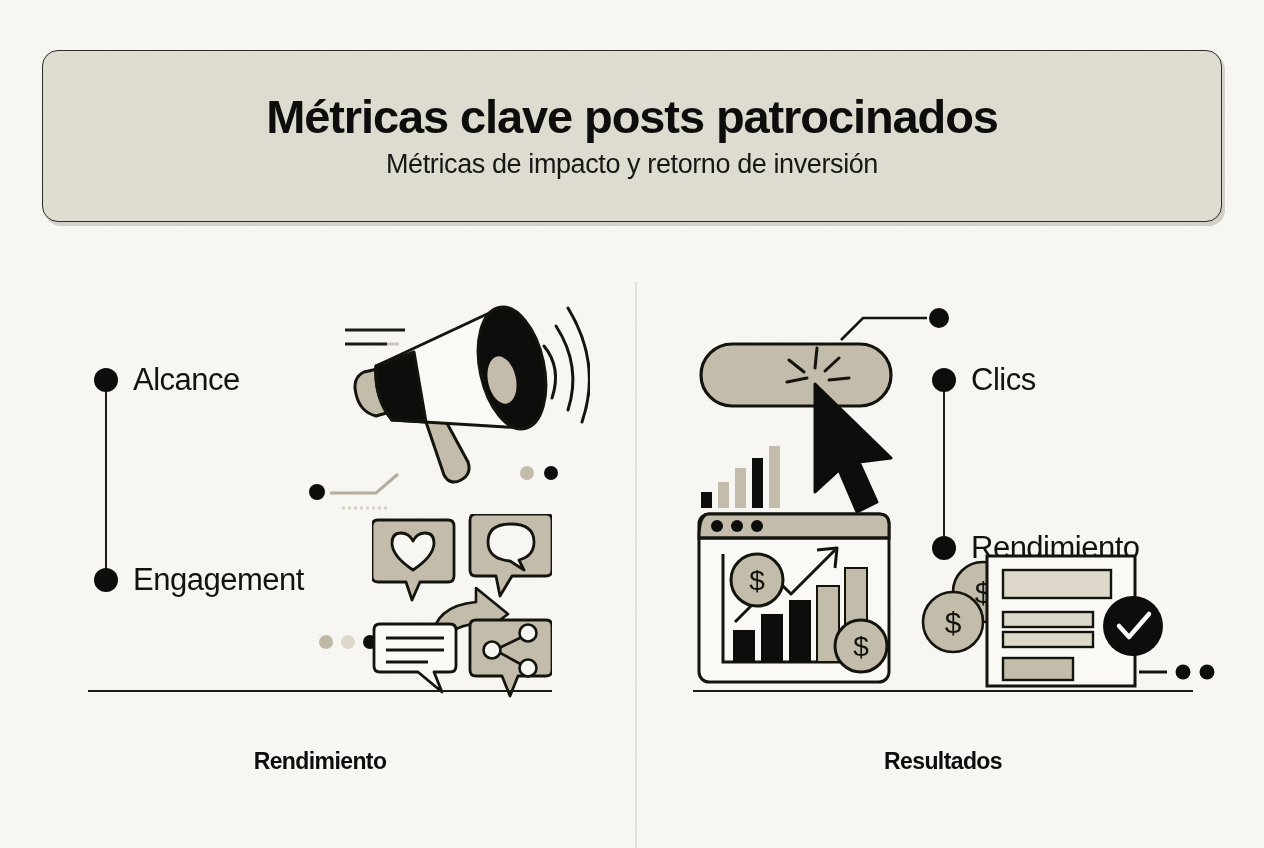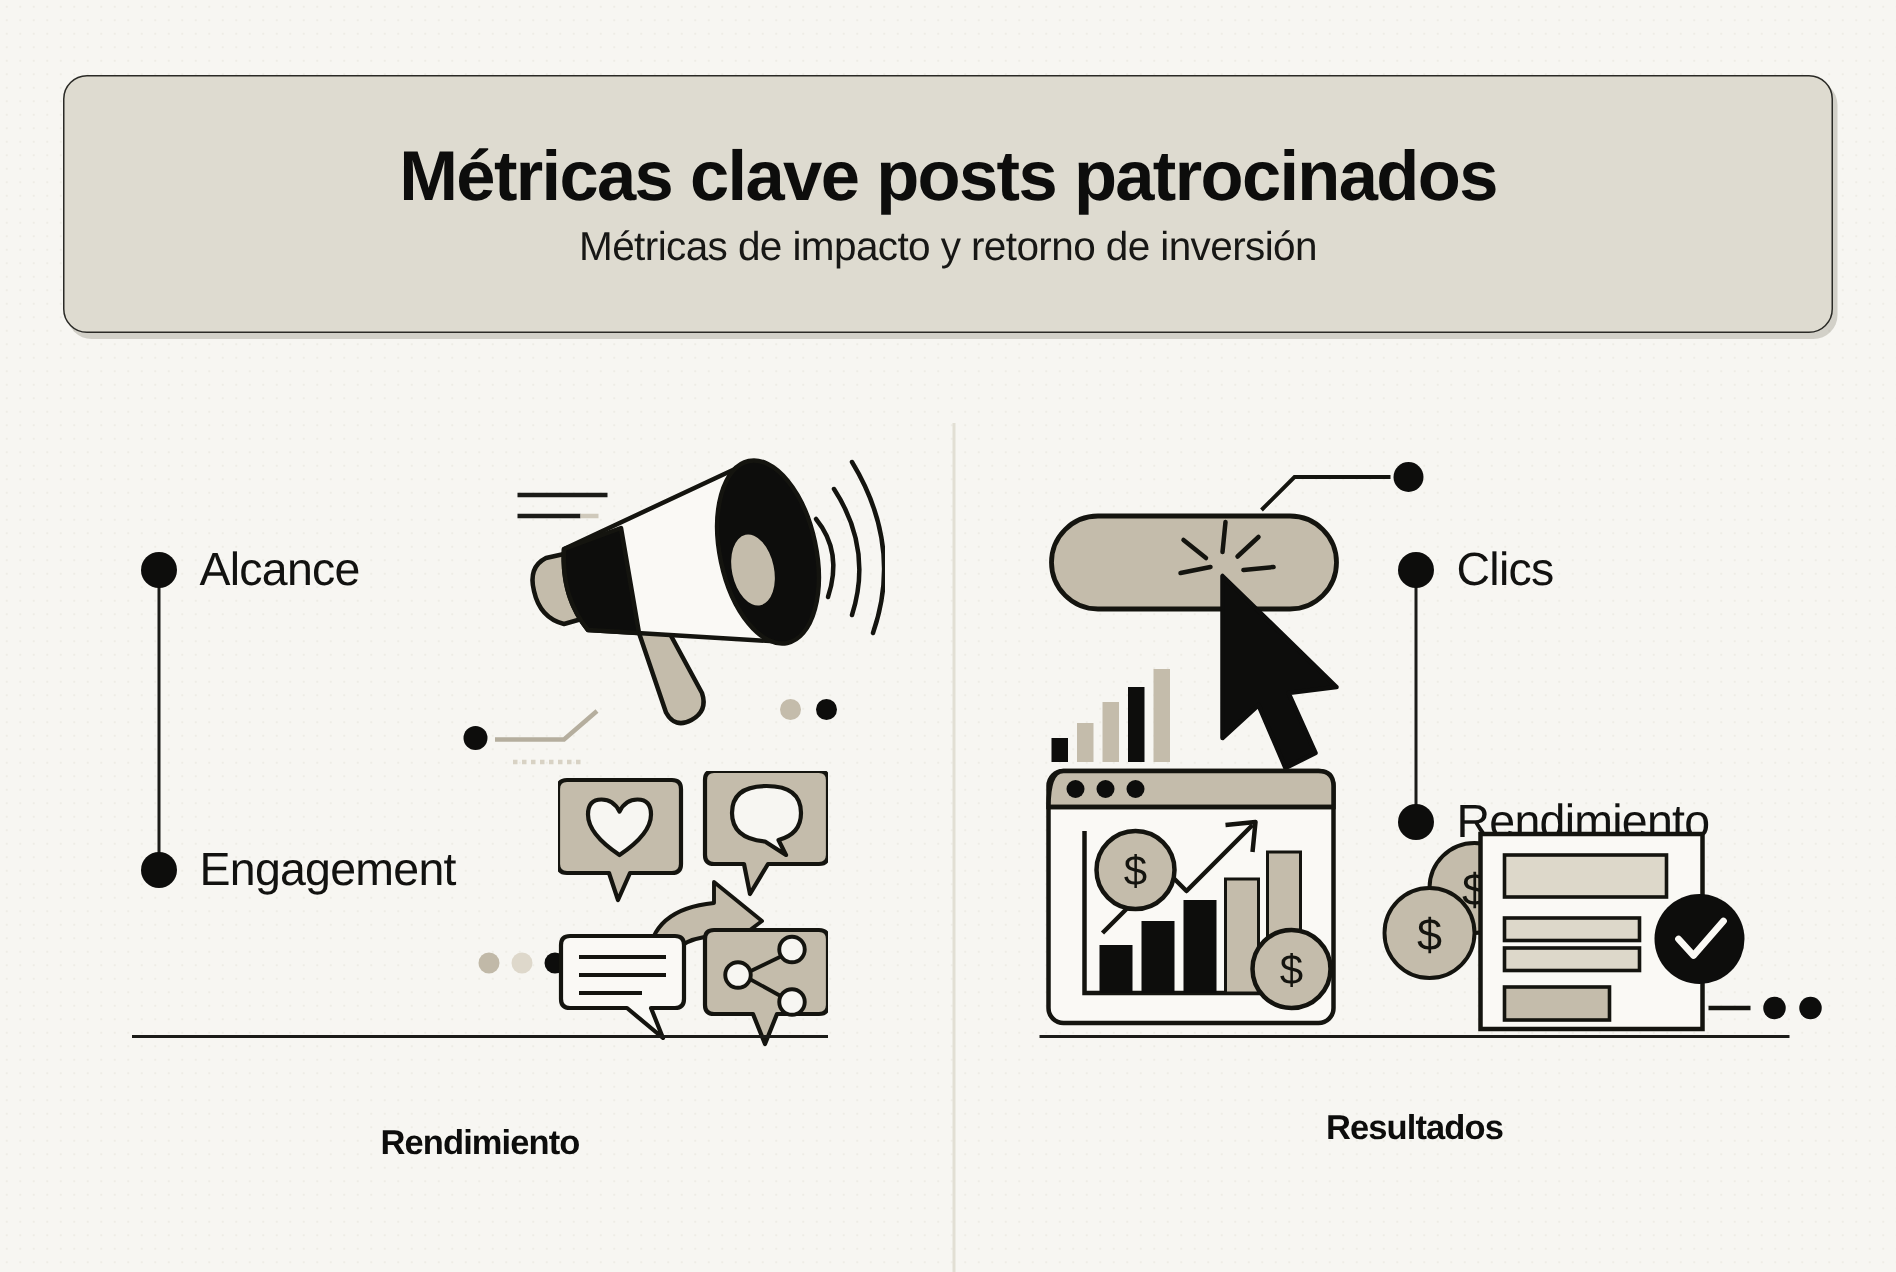--- a/index.html
+++ b/index.html
@@ -320,14 +320,14 @@
     </g>
   </svg>
 
   <svg class="illus" style="left:500px; top:378px;" width="80" height="24" viewBox="0 0 80 24">
     <line x1="2" y1="12" x2="30" y2="12" stroke="#14140f" stroke-width="3"></line>
     <circle cx="46" cy="12" r="7.5" fill="#0d0d0c"></circle>
     <circle cx="70" cy="12" r="7.5" fill="#0d0d0c"></circle>
   </svg>
 
   <div class="footer-rule" style="left:56px; top:408px; width:500px;"></div>
-  <div class="footer-caption" style="left:56px; top:456px; width:500px;">Resultados</div>
+  <div class="footer-caption" style="left:56px; top:466px; width:500px;">Resultados</div>
 </div>
 
 </body></html>

